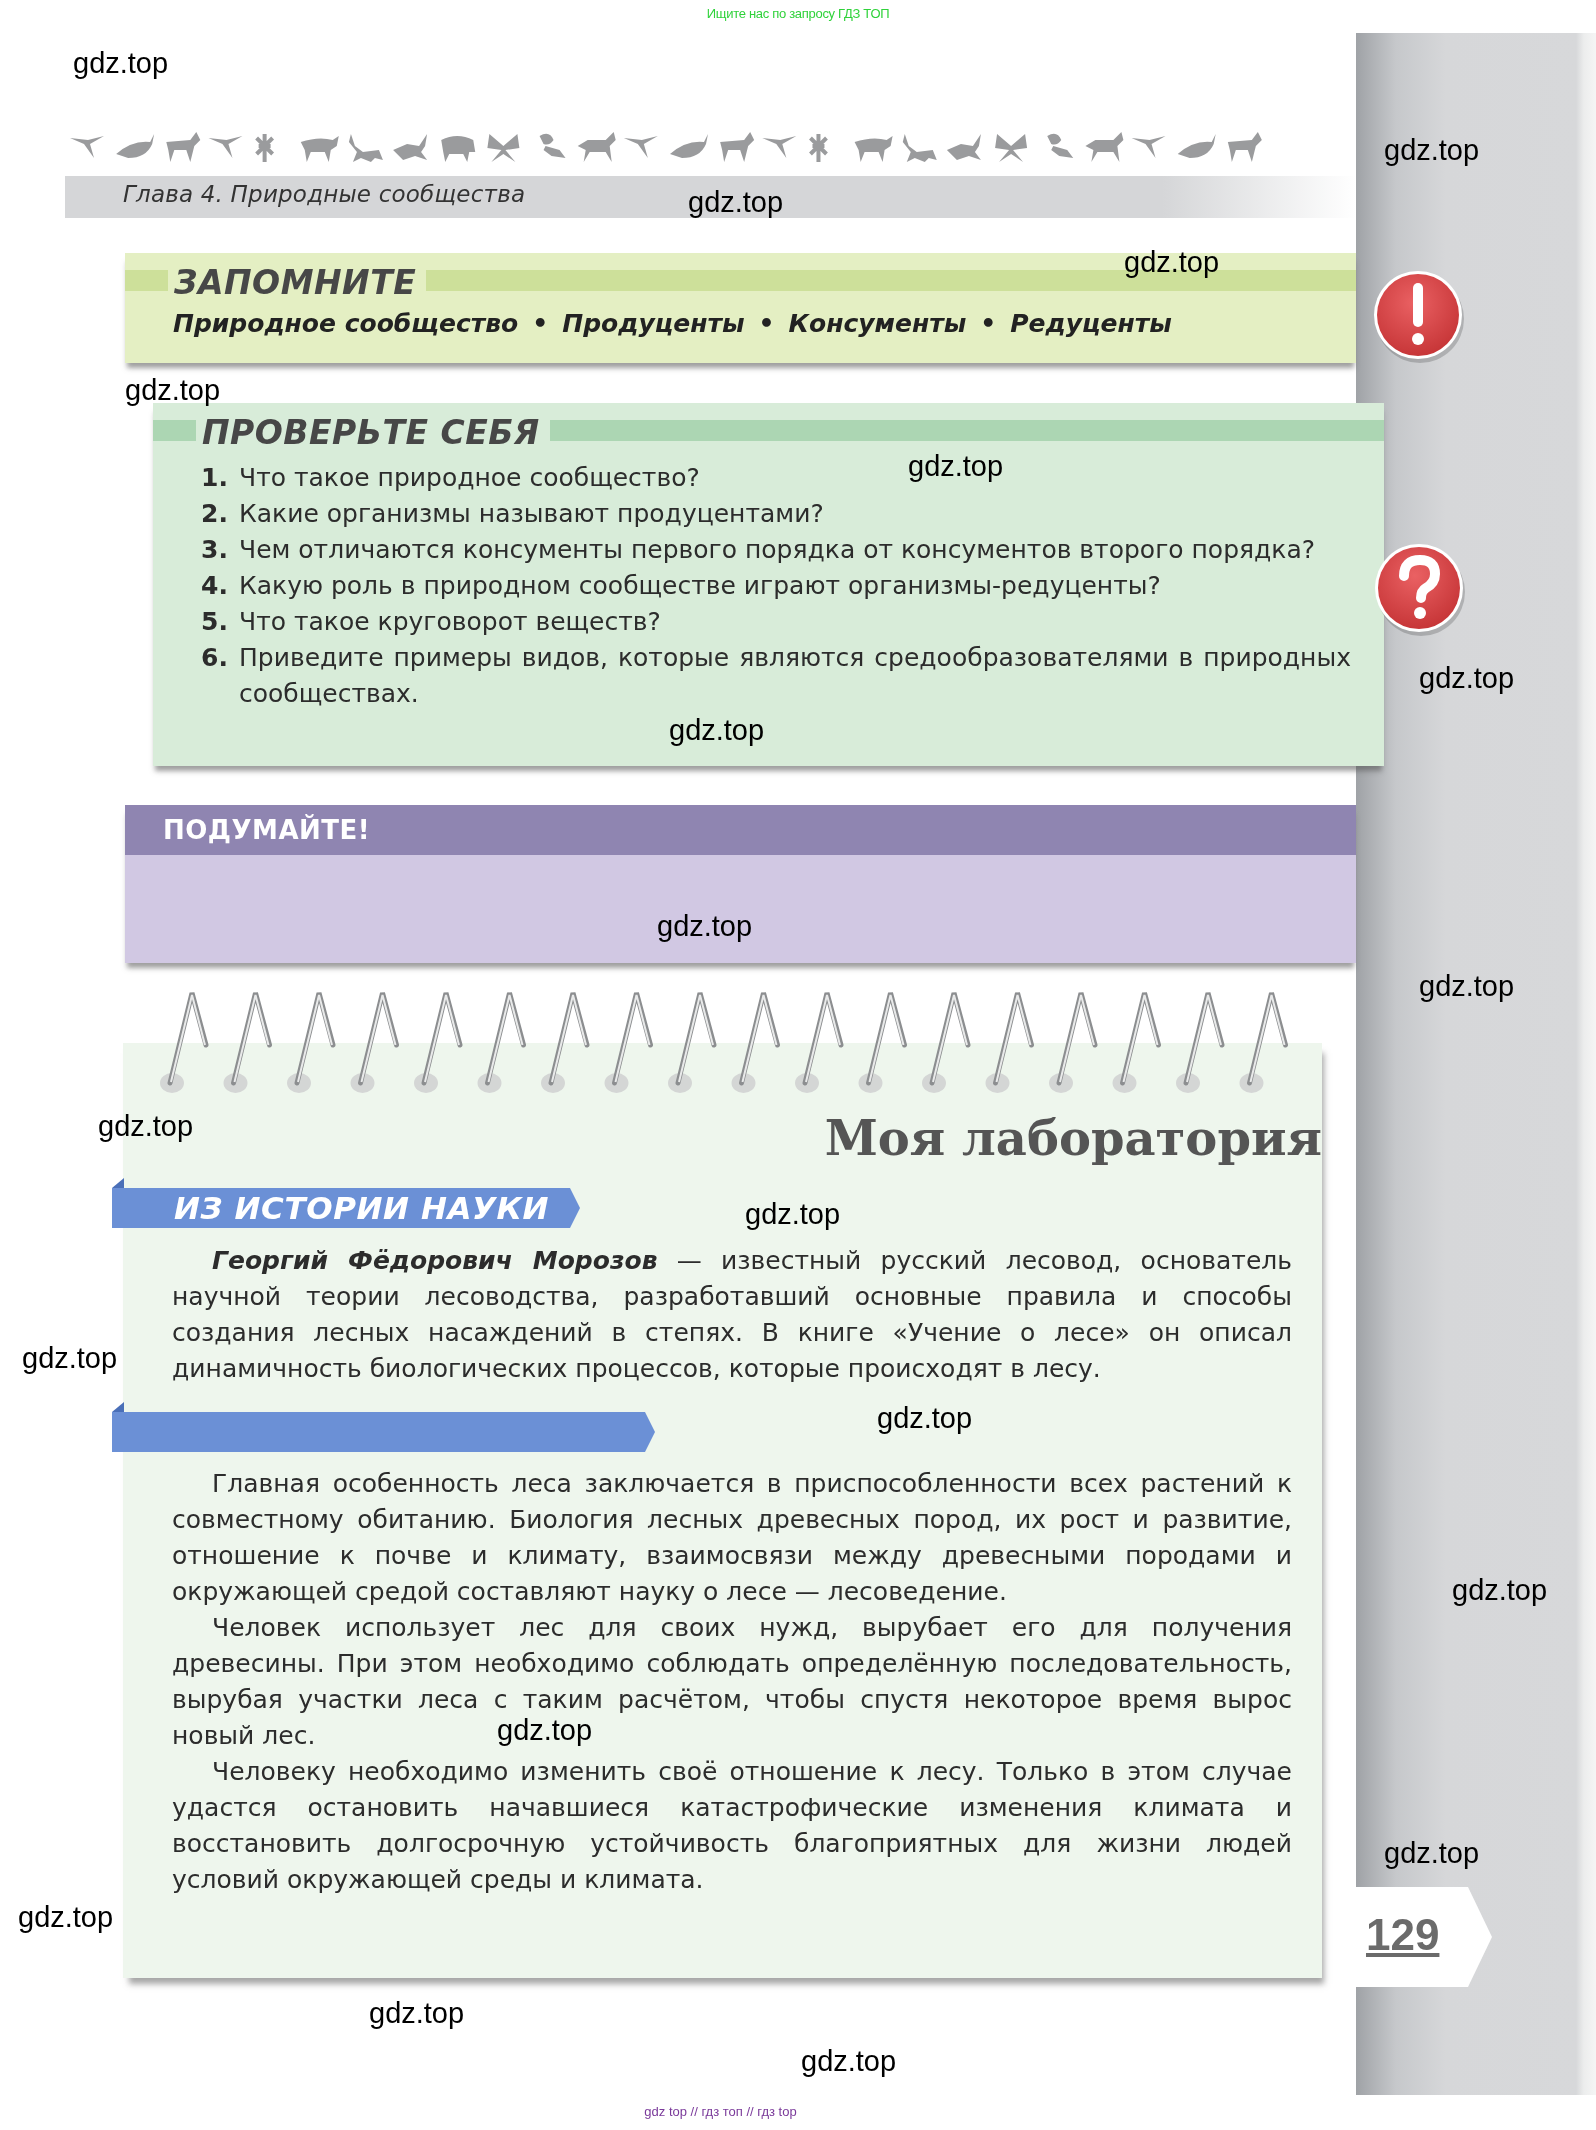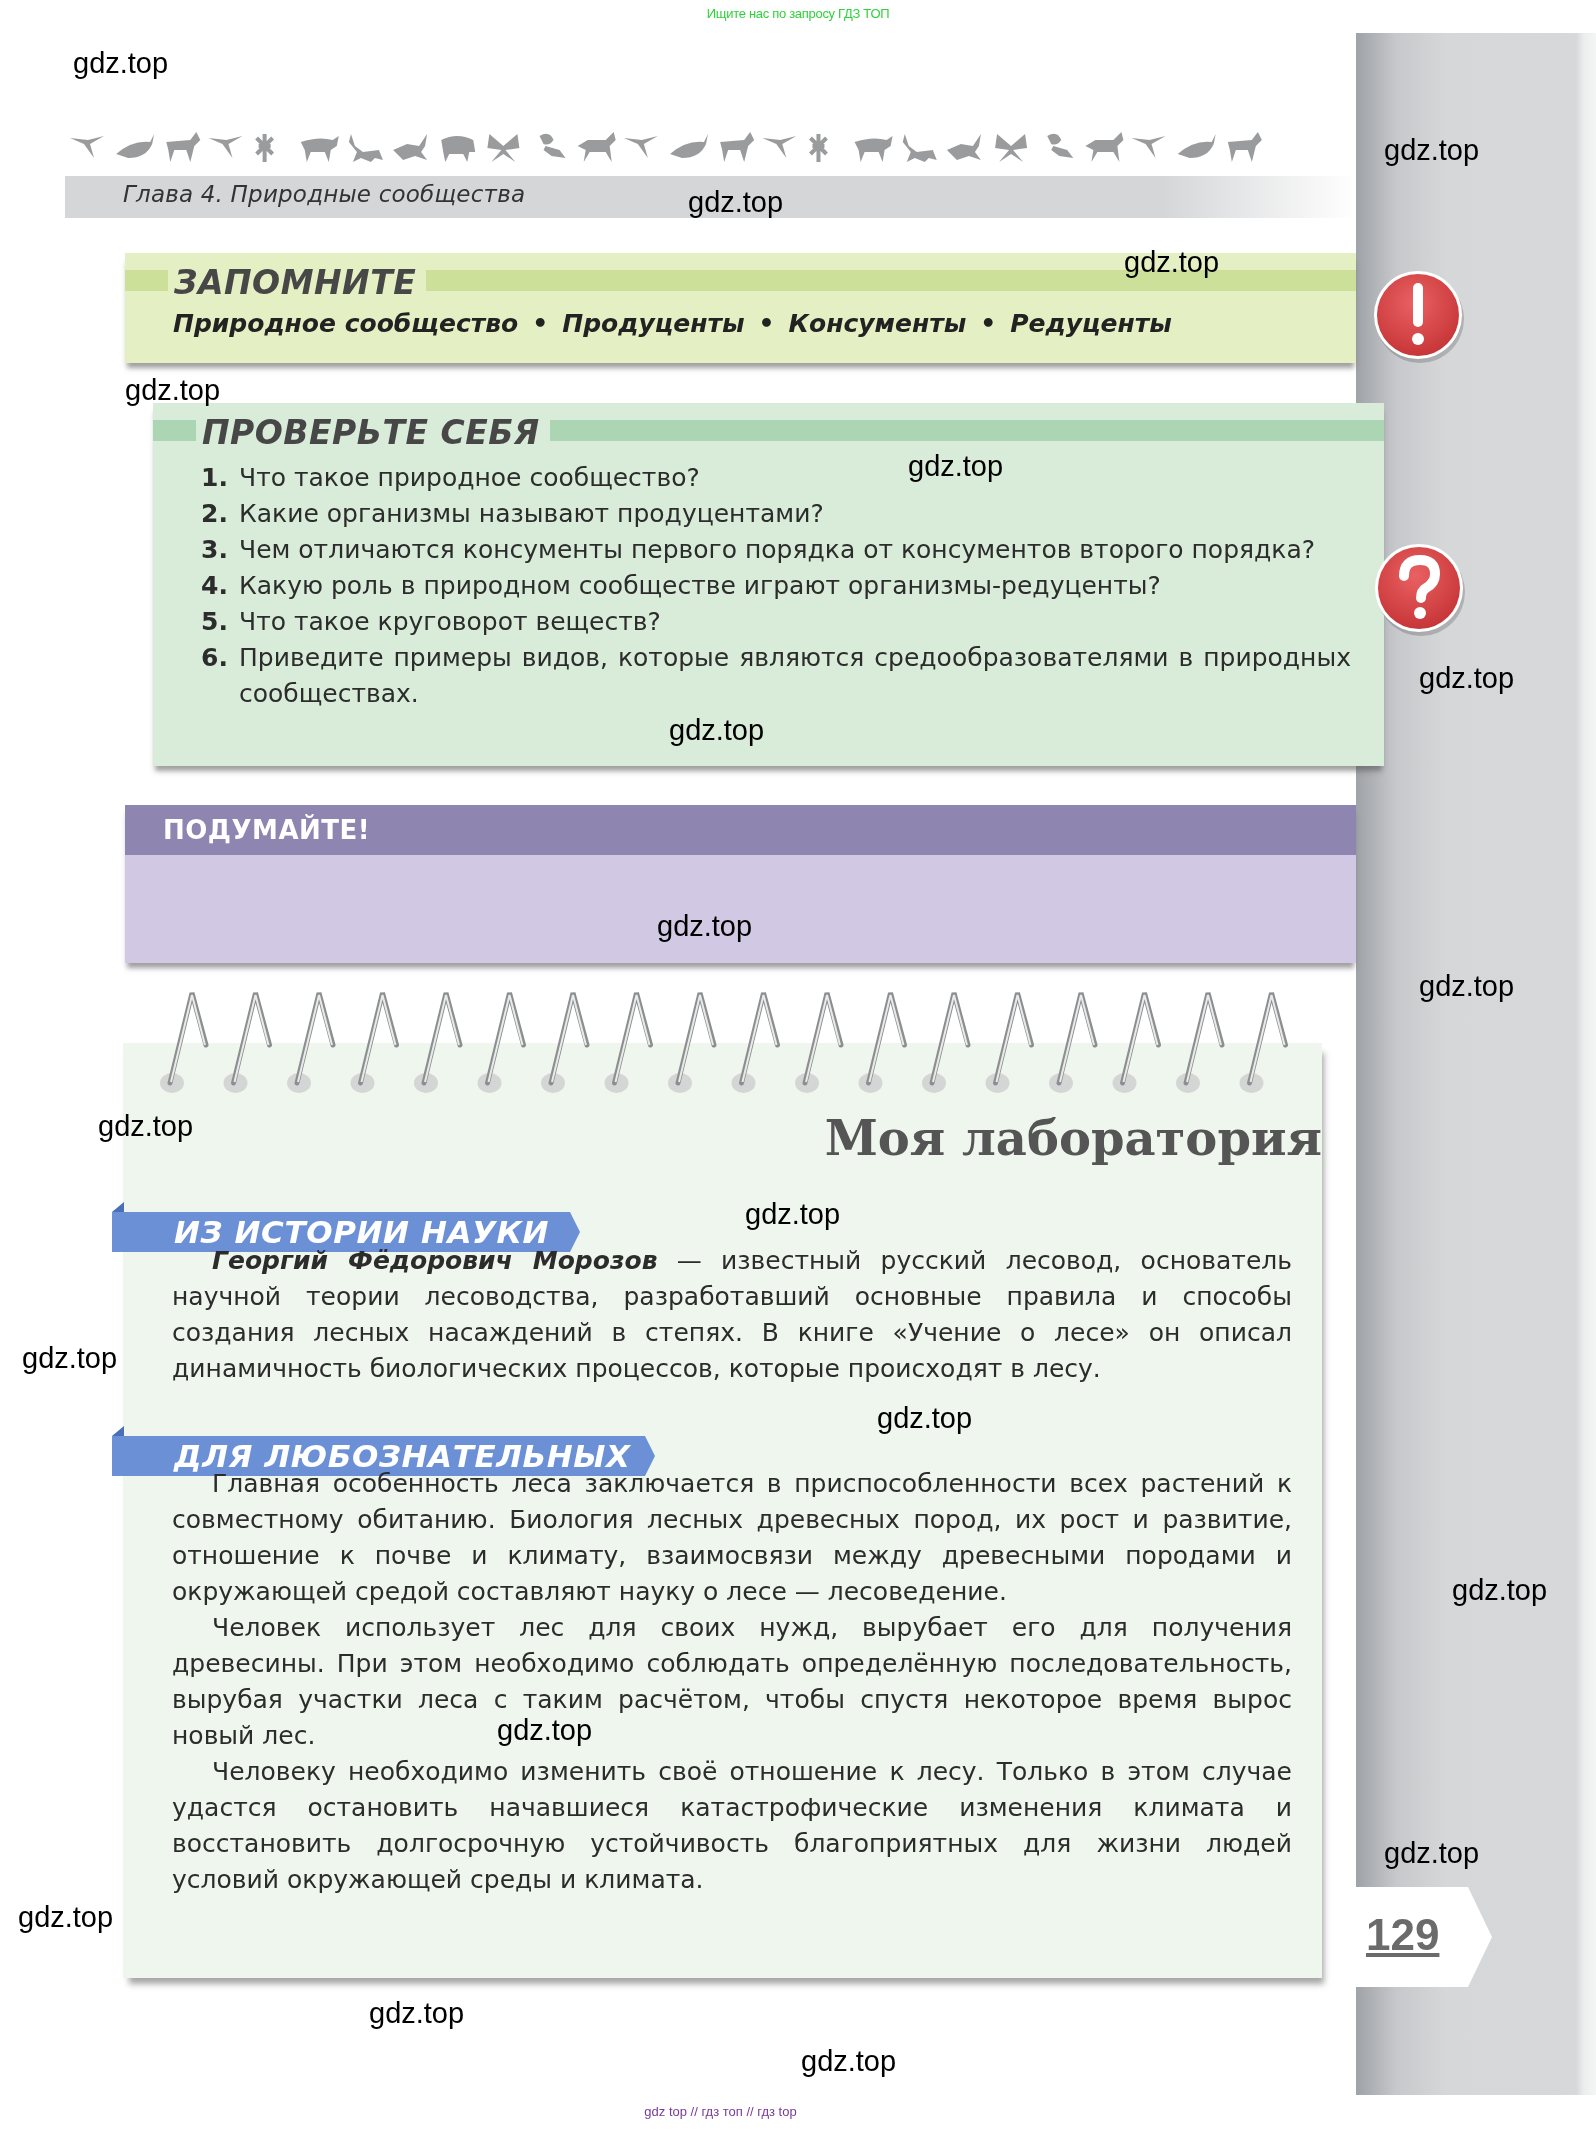--- a/index.html
+++ b/index.html
@@ -34,21 +34,21 @@
   .box-think { left:125px; top:805px; width:1231px; height:158px; background:#d1c8e3;
                box-shadow:0 7px 5px -2px rgba(80,80,80,0.55); }
   .think-head { left:0; top:0; width:100%; height:50px; background:#8f85b1; }
   .think-title { left:38px; top:10px; font-weight:bold; font-size:26px; color:#fff; letter-spacing:0.5px; }
   .think-text { left:48px; top:64px; width:1150px; font-size:25px; line-height:36px; text-align:justify; color:#2c2c2c; }
   .notebook { left:123px; top:1043px; width:1199px; height:935px; background:#eef6ed;
               box-shadow:4px 8px 6px -2px rgba(80,80,80,0.5); }
   .spiral { left:160px; top:985px; width:1170px; height:110px; }
   .lab-title { left:123px; width:1199px; top:1110px; text-align:right; font-family:"DejaVu Serif", serif;
                font-weight:bold; font-size:48px; color:#555; }
-  .ribbon { height:40px;margin-top:24px; }
+  .ribbon { height:40px; }
   .ribbon-fold { position:absolute; left:0; top:-10px; width:0; height:0;
                  border-left:12px solid transparent; border-bottom:10px solid #4a6fb8; }
   .ribbon-text { position:absolute; left:60px; top:2px; font-weight:bold; font-style:italic; font-size:31px;
                  color:#fff; letter-spacing:0.6px; white-space:nowrap; }
   .para { left:172px; width:1120px; font-size:25px; line-height:36px; text-align:justify; color:#2c2c2c; }
   .para p { margin:0; text-indent:40px; }
   .bold-name { font-weight:bold; font-style:italic; }
   .page-tab { left:1356px; top:1887px; width:136px; height:100px; }
   .page-num { left:1366px; top:1910px; font-weight:bold; font-size:44px; color:#6b6b6b; font-family:"Liberation Sans", sans-serif;text-decoration:underline; }
   .wm { font-family:Liberation Sans, sans-serif; font-size:29px; color:#000; white-space:nowrap; }
@@ -323,21 +323,20 @@
 
 <div class="abs para" style="top:1243px;">
   <p><span class="bold-name">Георгий Фёдорович Морозов</span><span> — известный русский лесовод, основатель научной теории лесоводства, разработавший основные правила и способы создания лесных насаждений в степях. В книге «Учение о лесе» он описал динамичность биологических процессов, которые происходят в лесу.</span></p>
 </div>
 
 <div class="abs ribbon" style="left:112px;top:1412px;width:545px;">
   <div class="ribbon-fold"></div>
   <svg style="position:absolute;left:0;top:0;" width="545" height="40">
       <polygon points="0,0 533,0 543,20 533,40 0,40" fill="#6b90d6"></polygon>
     </svg>
-  <div class="ribbon-text" style="left:62px;">ДЛЯ ЛЮБОЗНАТЕЛЬНЫХ</div>
 </div>
 
 <div class="abs para" style="top:1466px;">
   <p>Главная особенность леса заключается в приспособленности всех растений к совместному обитанию. Биология лесных древесных пород, их рост и развитие, отношение к почве и климату, взаимосвязи между древесными породами и окружающей средой составляют науку о лесе — лесоведение.</p>
   <p>Человек использует лес для своих нужд, вырубает его для получения древесины. При этом необходимо соблюдать определённую последовательность, вырубая участки леса с таким расчётом, чтобы спустя некоторое время вырос новый лес.</p>
   <p>Человеку необходимо изменить своё отношение к лесу. Только в этом случае удастся остановить начавшиеся катастрофические изменения климата и восстановить долгосрочную устойчивость благоприятных для жизни людей условий окружающей среды и климата.</p>
 </div>
 
 <svg class="abs page-tab" viewBox="0 0 136 100">
     <polygon points="0,0 112,0 136,50 112,100 0,100" fill="#ffffff"></polygon>

